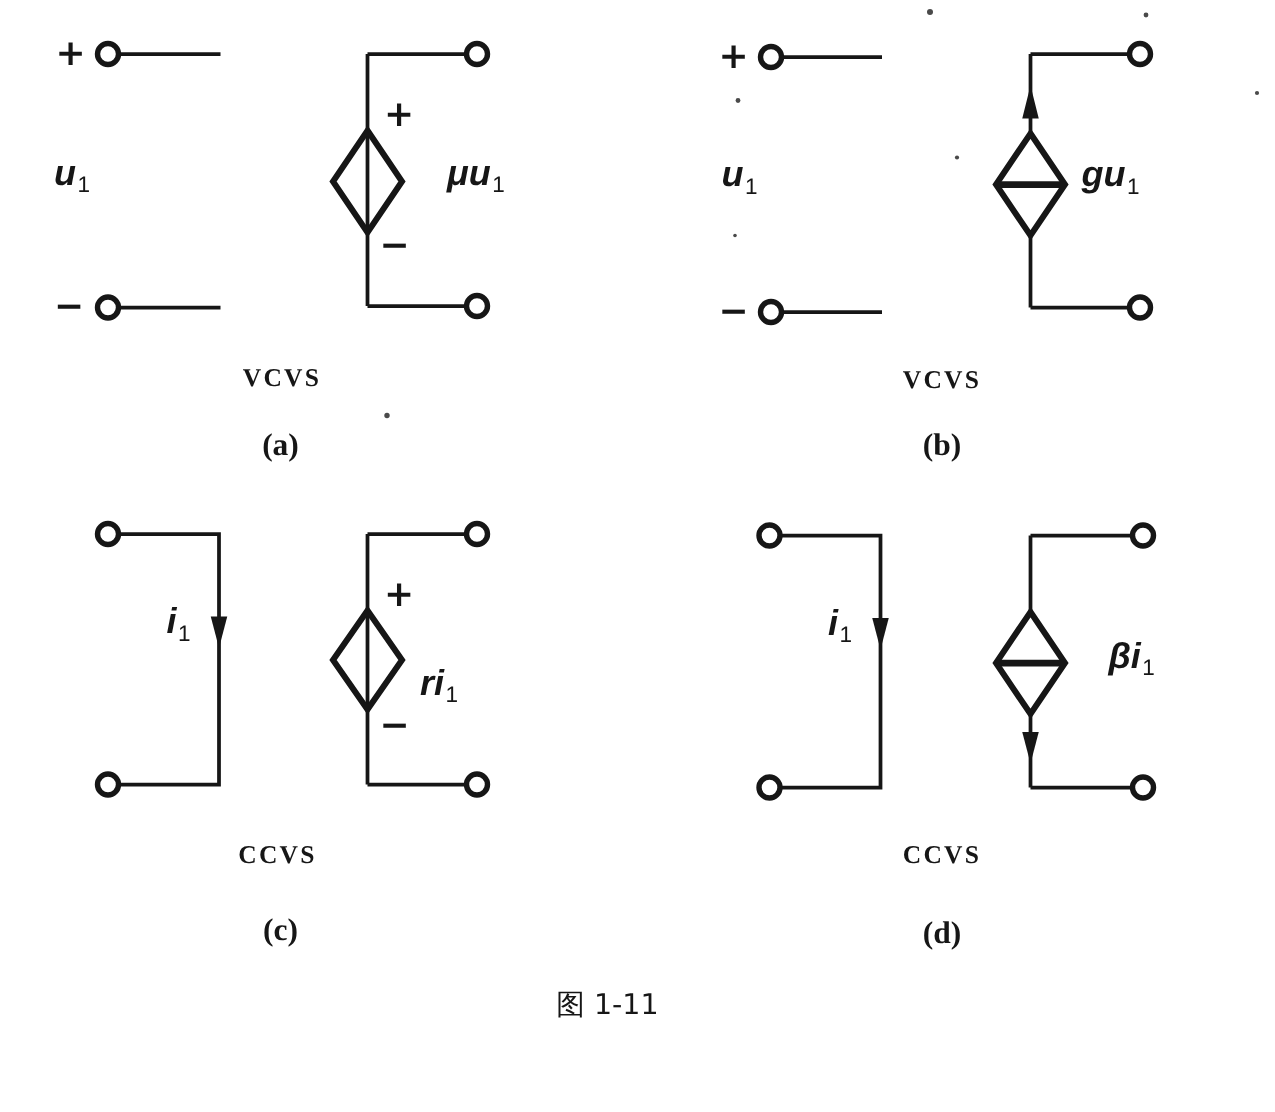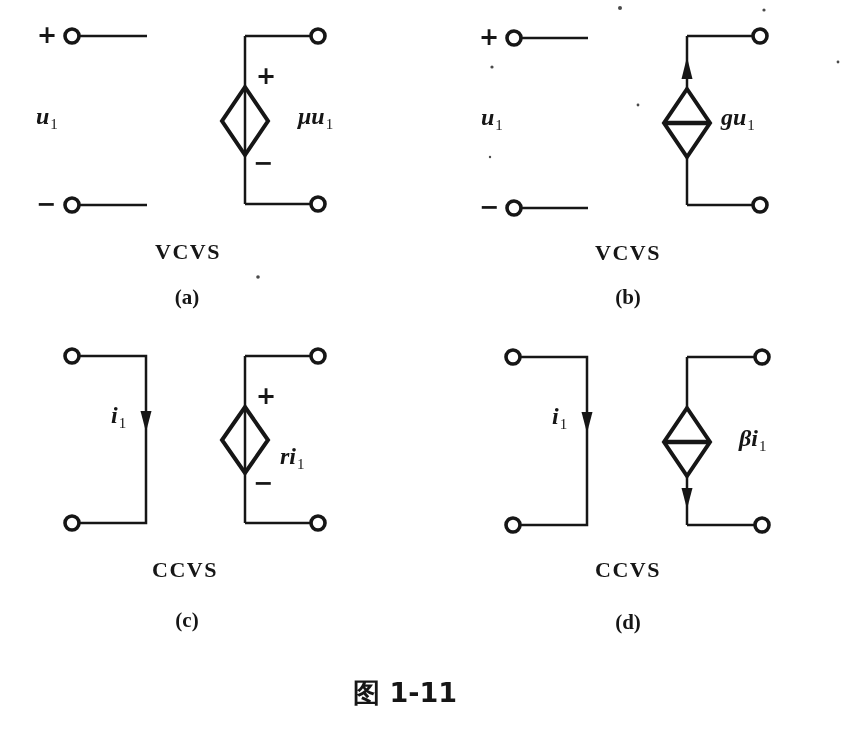--- a/index.html
+++ b/index.html
@@ -1,30 +1,30 @@
 <!DOCTYPE html>
 <html><head>
 <meta charset="utf-8">
 <style>
   html,body{margin:0;padding:0;background:#ffffff;}
   #stage{position:relative;width:850px;height:741px;background:#ffffff;overflow:hidden;
          font-family:"DejaVu Serif","Liberation Serif",serif;color:#161616;}
   #circuit-svg{position:absolute;left:0;top:0;width:850px;height:741px;}
   .lbl{position:absolute;white-space:nowrap;line-height:1;color:#161616;}
-  .math{font-family:Liberation Serif, serif;font-style:italic;font-weight:bold;font-size:24px;}
+  .math{font-family:Liberation Sans, sans-serif;font-style:italic;font-weight:bold;font-size:24px;}
   .math sub{font-style:normal;font-weight:normal;font-size:15px;margin-left:1px;vertical-align:-5px;}
   .sign{font-family:"DejaVu Sans","Liberation Sans",sans-serif;font-size:24px;font-weight:700;
         transform:translate(-50%,-54%);}
-  .type-label{font-family:"Liberation Serif","DejaVu Serif",serif;font-weight:700;font-size:22px;
+  .type-label{font-family:"Liberation Serif","DejaVu Serif",serif;font-weight:700;font-size:17px;
         letter-spacing:1.5px;transform:translate(-50%,-50%);}
   .idx-label{font-family:"Liberation Serif","DejaVu Serif",serif;font-weight:700;font-size:21px;
         transform:translate(-50%,-50%);}
-  .caption{position:absolute;left:405px;top:693px;transform:translate(-50%,-50%);
+  .caption{position:absolute;left:405px;top:670px;transform:translate(-50%,-50%);
         display:flex;align-items:center;gap:18px;
-        font-family:"DejaVu Sans","Liberation Sans",sans-serif;font-size:27px;font-weight:700;}
+        font-family:"DejaVu Sans","Liberation Sans",sans-serif;font-size:19px;font-weight:400;}
   .wire{stroke:#161616;stroke-width:2.5;fill:none;}
   .diamond{stroke:#161616;stroke-width:4;fill:none;stroke-linejoin:miter;}
   .bar{stroke:#161616;stroke-width:4.5;}
   .terminal{stroke:#161616;stroke-width:3.6;fill:#ffffff;}
   .arrowhead{fill:#161616;stroke:none;}
   .artifact{fill:#4a4a4a;stroke:none;}
 </style>
 </head>
 <body>
 

